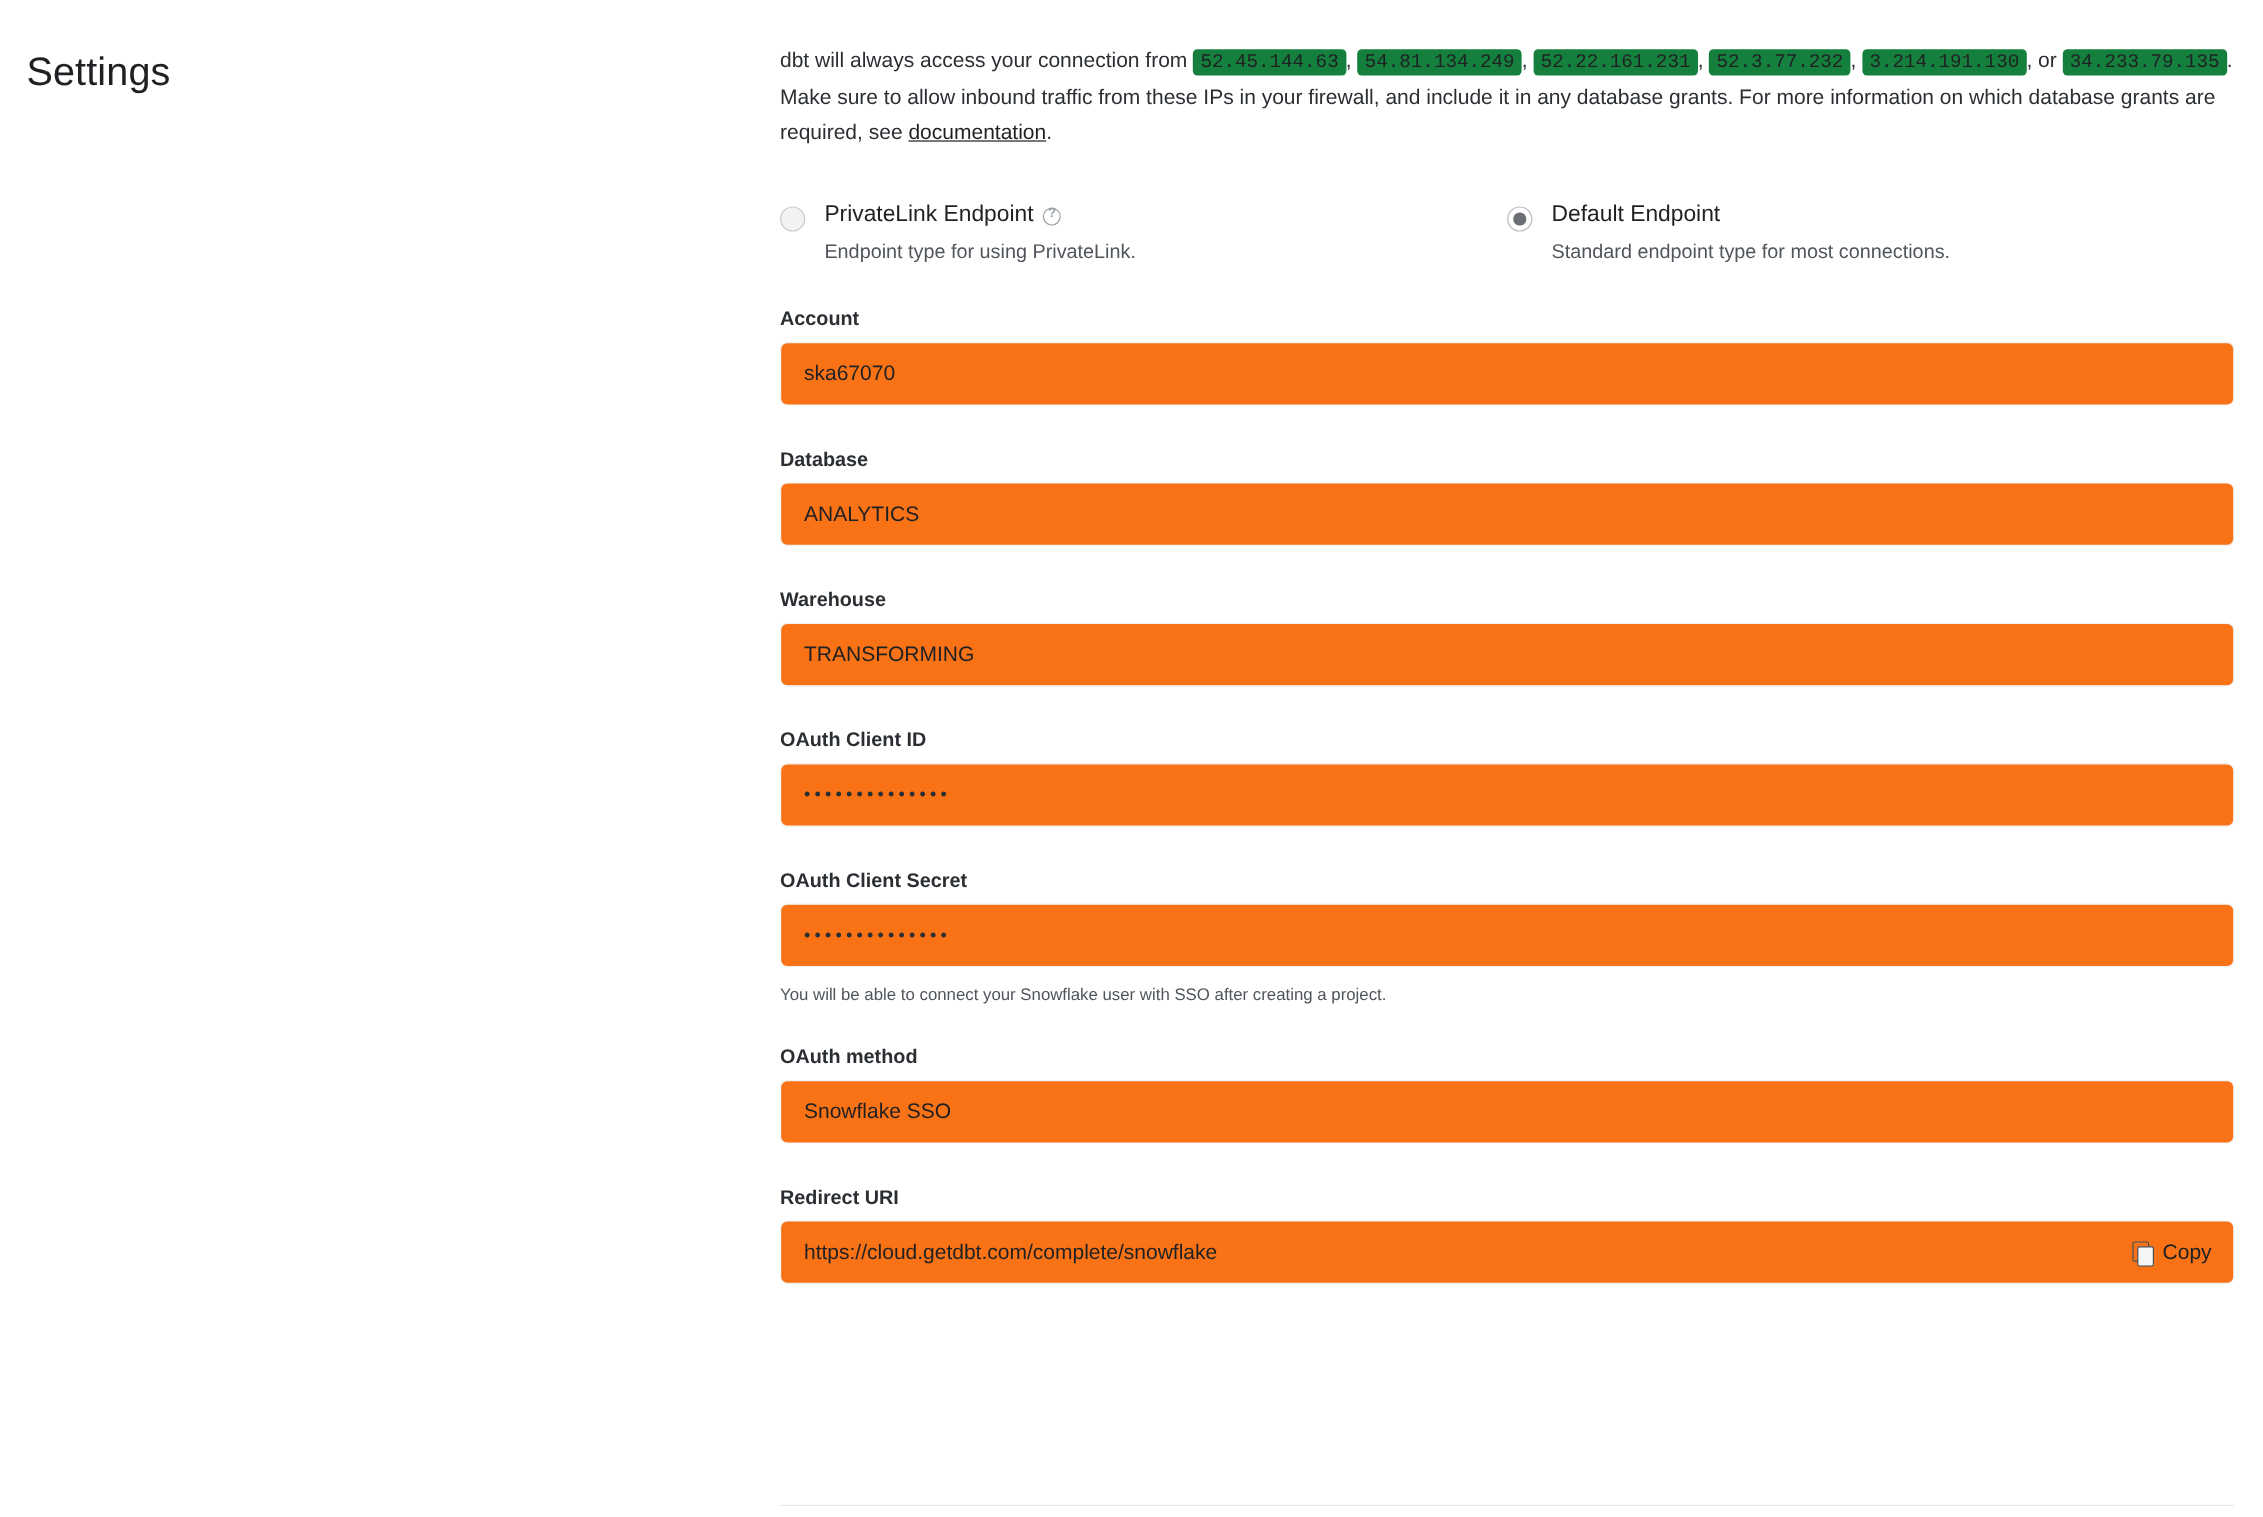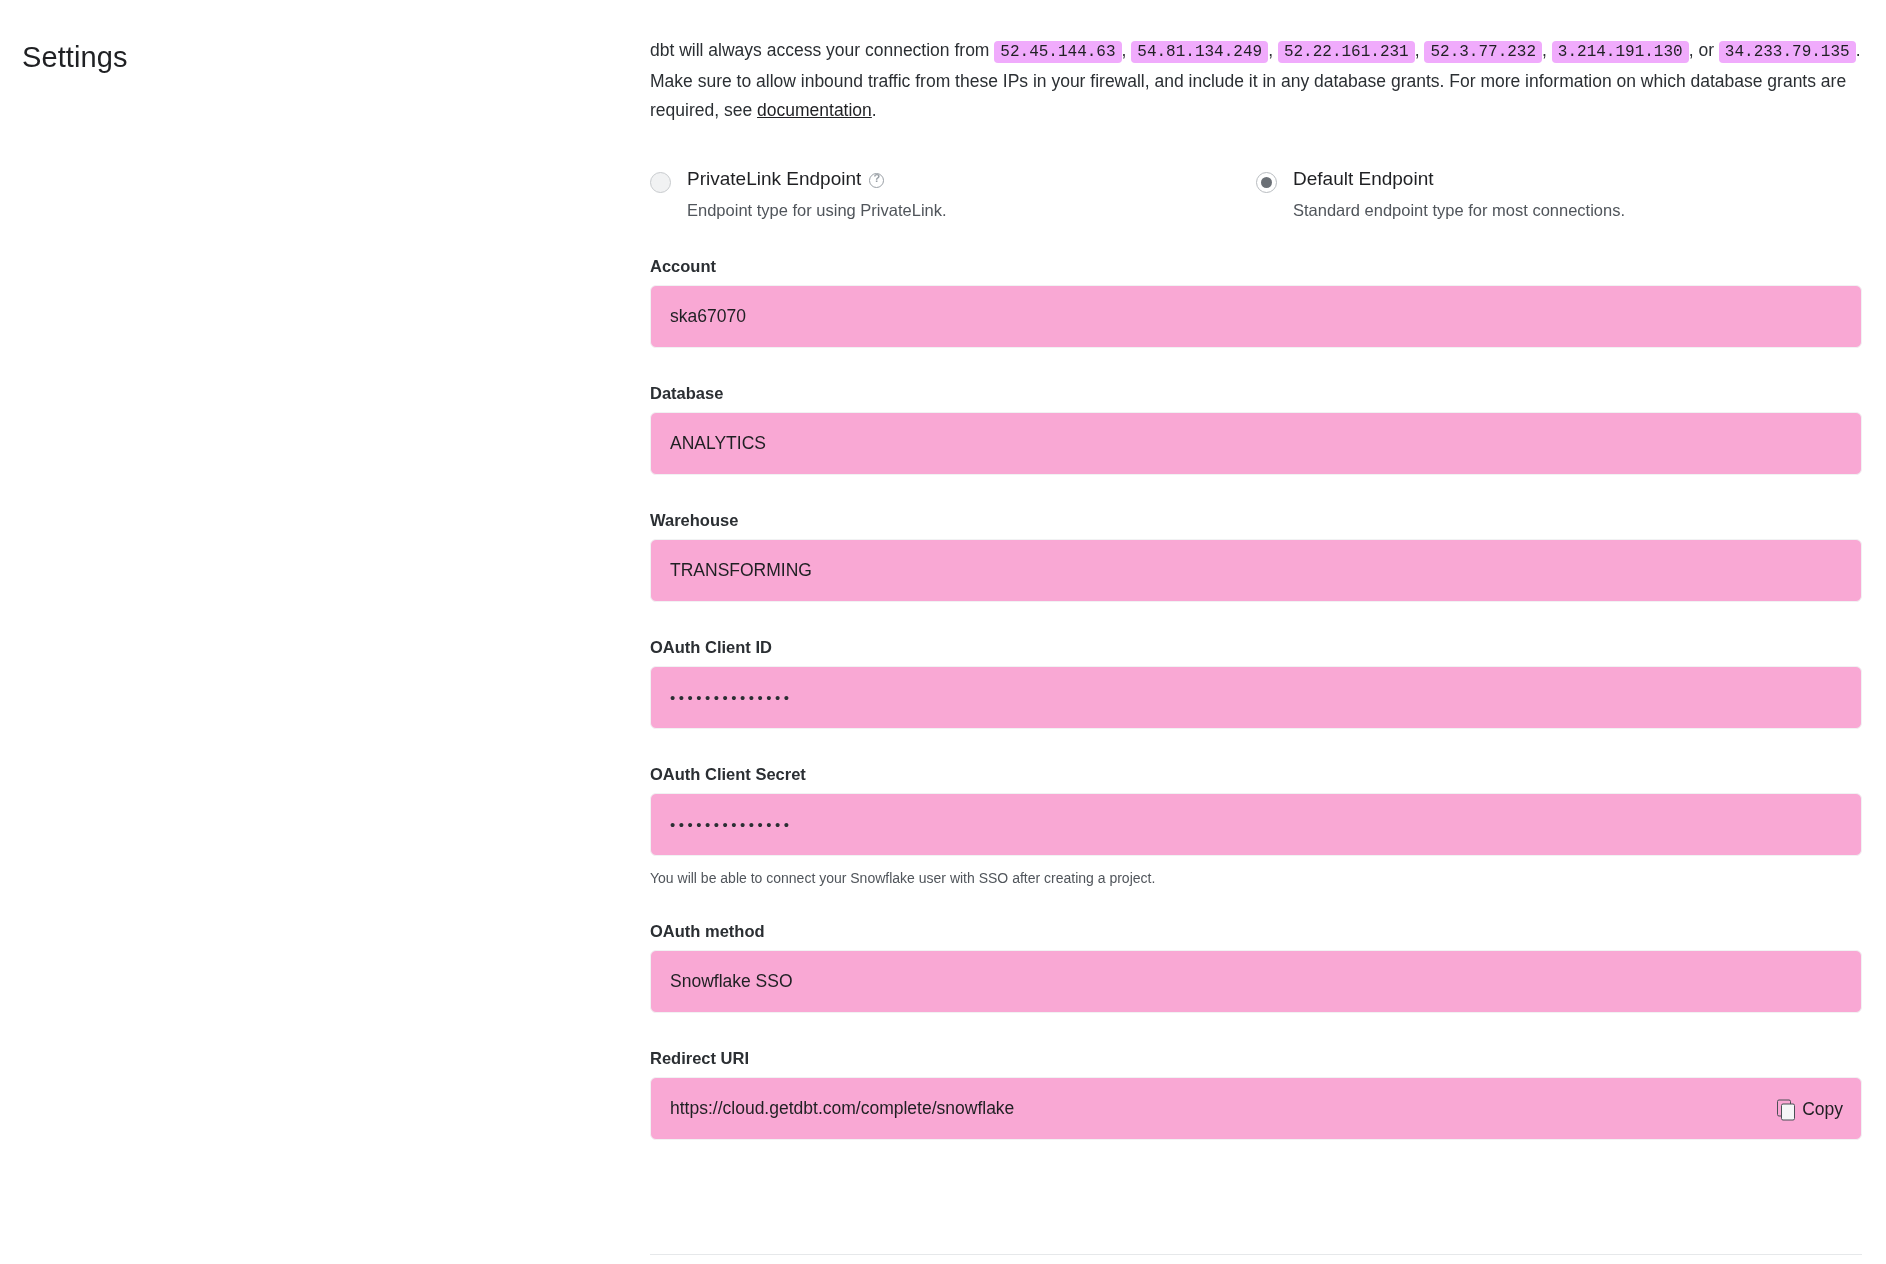--- a/index.html
+++ b/index.html
@@ -15,41 +15,41 @@
   }
   .page {
     position: relative;
     width: 1886px;
     height: 1264px;
   }
   .page-title {
     position: absolute;
     left: 22px;
     top: 41px;
-    font-size: 29px;
+    font-size: 33px;
     font-weight: 400;
     color: #1f2023;
     letter-spacing: 0.1px;
   }
   .content {
     position: absolute;
     left: 650px;
     top: 36px;
     width: 1212px;
   }
   .ip-paragraph {
     font-size: 17.5px;
     line-height: 29px;
     color: #2b2f33;
     max-width: 1212px;
   }
   .ip-chip {
     font-family: "Liberation Mono", monospace;
     font-size: 16px;
-    background: #f0abfc;
+    background: #15803d;
     border-radius: 4px;
     padding: 2px 6px;
     color: #1f2023;
     white-space: nowrap;
   }
   .doc-link {
     color: #1f2023;
     text-decoration: underline;
     font-weight: 500;
   }
@@ -127,22 +127,22 @@
     line-height: 15px;
   }
   .field { margin-top: 36px; }
   .field-label {
     font-size: 16.5px;
     font-weight: 600;
     color: #2b2f33;
     margin-bottom: 9px;
   }
   .field-input {
-    height: 63px;
-    background: #f9a8d4;
+    height: 53px;
+    background: #f97316;
     border: 1px solid #f1f2f3;
     border-radius: 6px;
     display: flex;
     align-items: center;
     padding: 0 19px;
     font-size: 17.5px;
     color: #1f2023;
     width: 100%;
     position: relative;
   }

